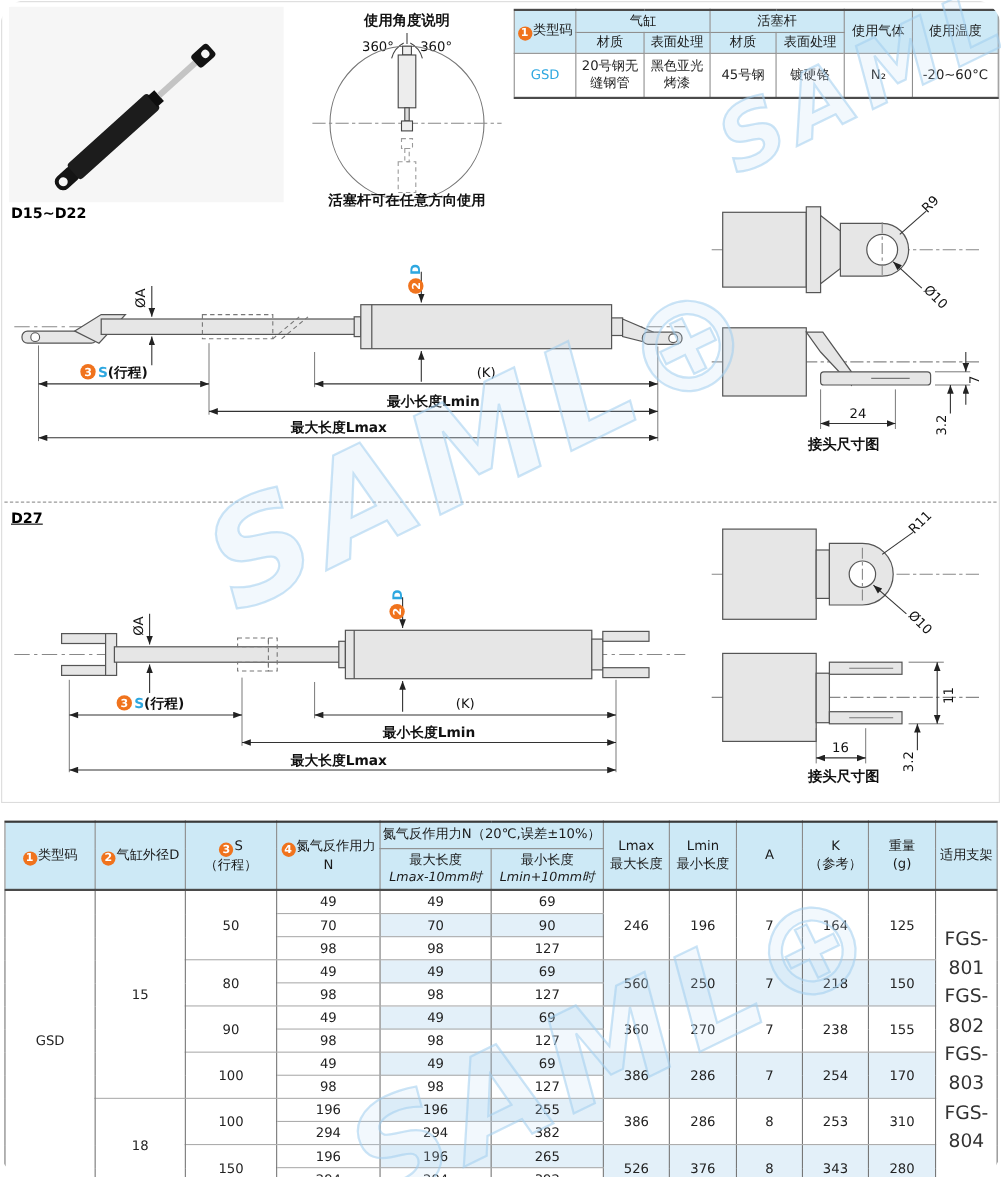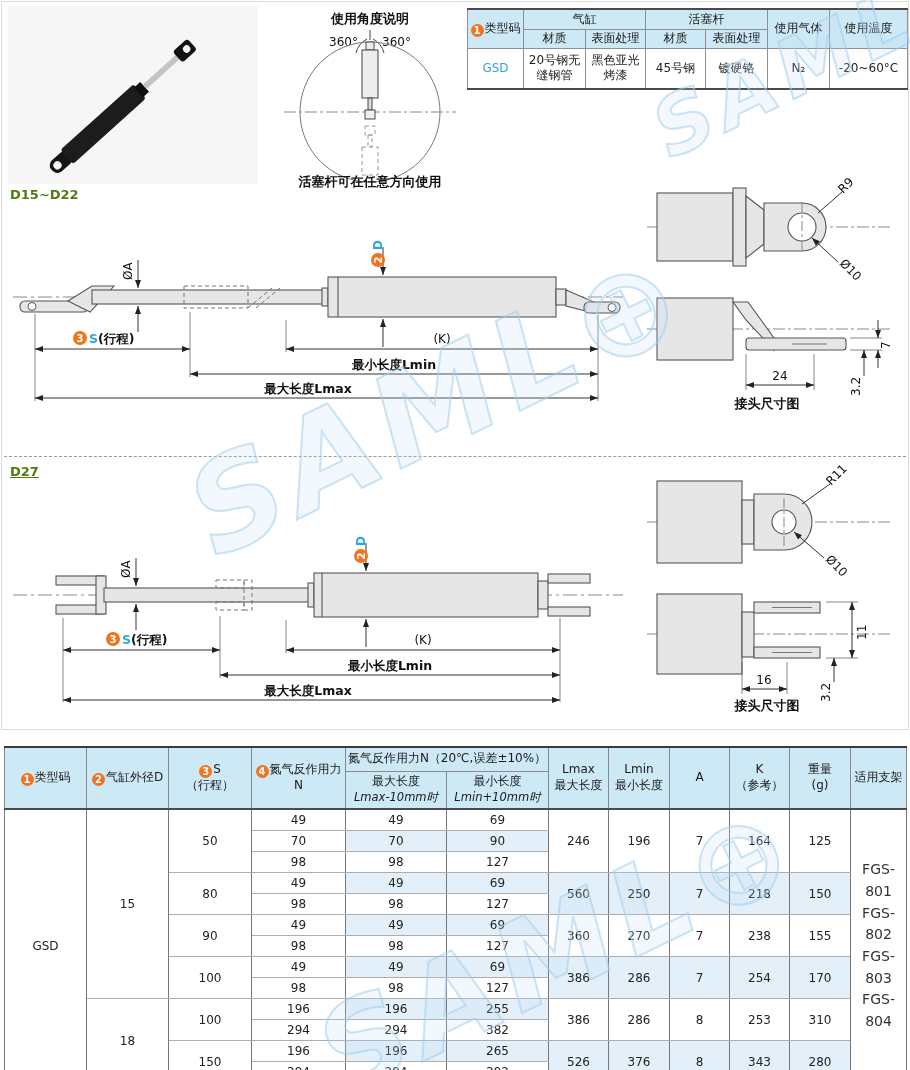--- a/index.html
+++ b/index.html
@@ -1,20 +1,20 @@
 <!DOCTYPE html>
 <html><head>
 <meta charset="utf-8">
 <style>
   html,body{margin:0;padding:0;background:#fff;}
   #page{position:relative;width:910px;height:1070px;background:#fff;overflow:hidden;
-        font-family:"DejaVu Sans","Liberation Sans",sans-serif;color:#222;}
+        font-family:"DejaVu Sans","Liberation Sans",sans-serif;color:#222;border-radius:25px;}
   .frame{position:absolute;left:1px;top:1px;width:906px;height:727px;border:1px solid #dcdcdc;}
   .abs{position:absolute;}
-  .seclabel{position:absolute;color:#4d7c0f;font-size:13px;font-weight:bold;}
+  .seclabel{position:absolute;color:#000000;font-size:13px;font-weight:bold;}
   .dashline{position:absolute;left:4px;top:456px;width:902px;border-top:1px dashed #999;}
 
   
   .watermark{position:absolute;z-index:9;pointer-events:none;font-weight:bold;font-style:italic;
     letter-spacing:8px;color:rgba(190,220,243,0.20);-webkit-text-stroke:2px rgba(160,205,238,0.55);
     transform:rotate(-26deg);white-space:nowrap;}
 
   
   table.ttable{position:absolute;left:467px;top:8px;width:440px;border-collapse:collapse;table-layout:fixed;
     border-top:2px solid #4a4a4a;border-bottom:2px solid #4a4a4a;font-size:12px;}
@@ -34,21 +34,21 @@
   table.mtable th{background:#cde9f6;border:1px solid #8a8a8a;font-weight:normal;color:#1a1a1a;
     text-align:center;vertical-align:middle;padding:0;line-height:1.3;}
   table.mtable thead tr.hr1{height:24px;} table.mtable thead tr.hr2{height:38px;}
   table.mtable thead{border-bottom:2px solid #4a4a4a;}
   table.mtable td{border-left:1px solid #777;border-right:1px solid #777;
     border-top:1px solid #adadad;border-bottom:1px solid #adadad;
     text-align:center;vertical-align:middle;height:20px;padding:0;color:#222;}
   table.mtable tr.group-start td{border-top:1px solid #5f5f5f;}
   td.shade{background:#e3f0f9;}
   .hsmall{font-size:11.5px;font-style:italic;}
-  .fgs div{font-size:14px;line-height:1.55;color:#333;}
+  .fgs div{font-size:17px;line-height:1.55;color:#333;}
 
   svg text{font-family:"DejaVu Sans","Liberation Sans",sans-serif;}
   .dimtxt{font-size:12px;fill:#111;}
   .dimcjk{font-size:12.5px;font-weight:600;fill:#111;}
   .cap{font-size:13px;font-weight:600;fill:#111;}
 </style>
 </head>
 <body>
 
 <div id="page">

